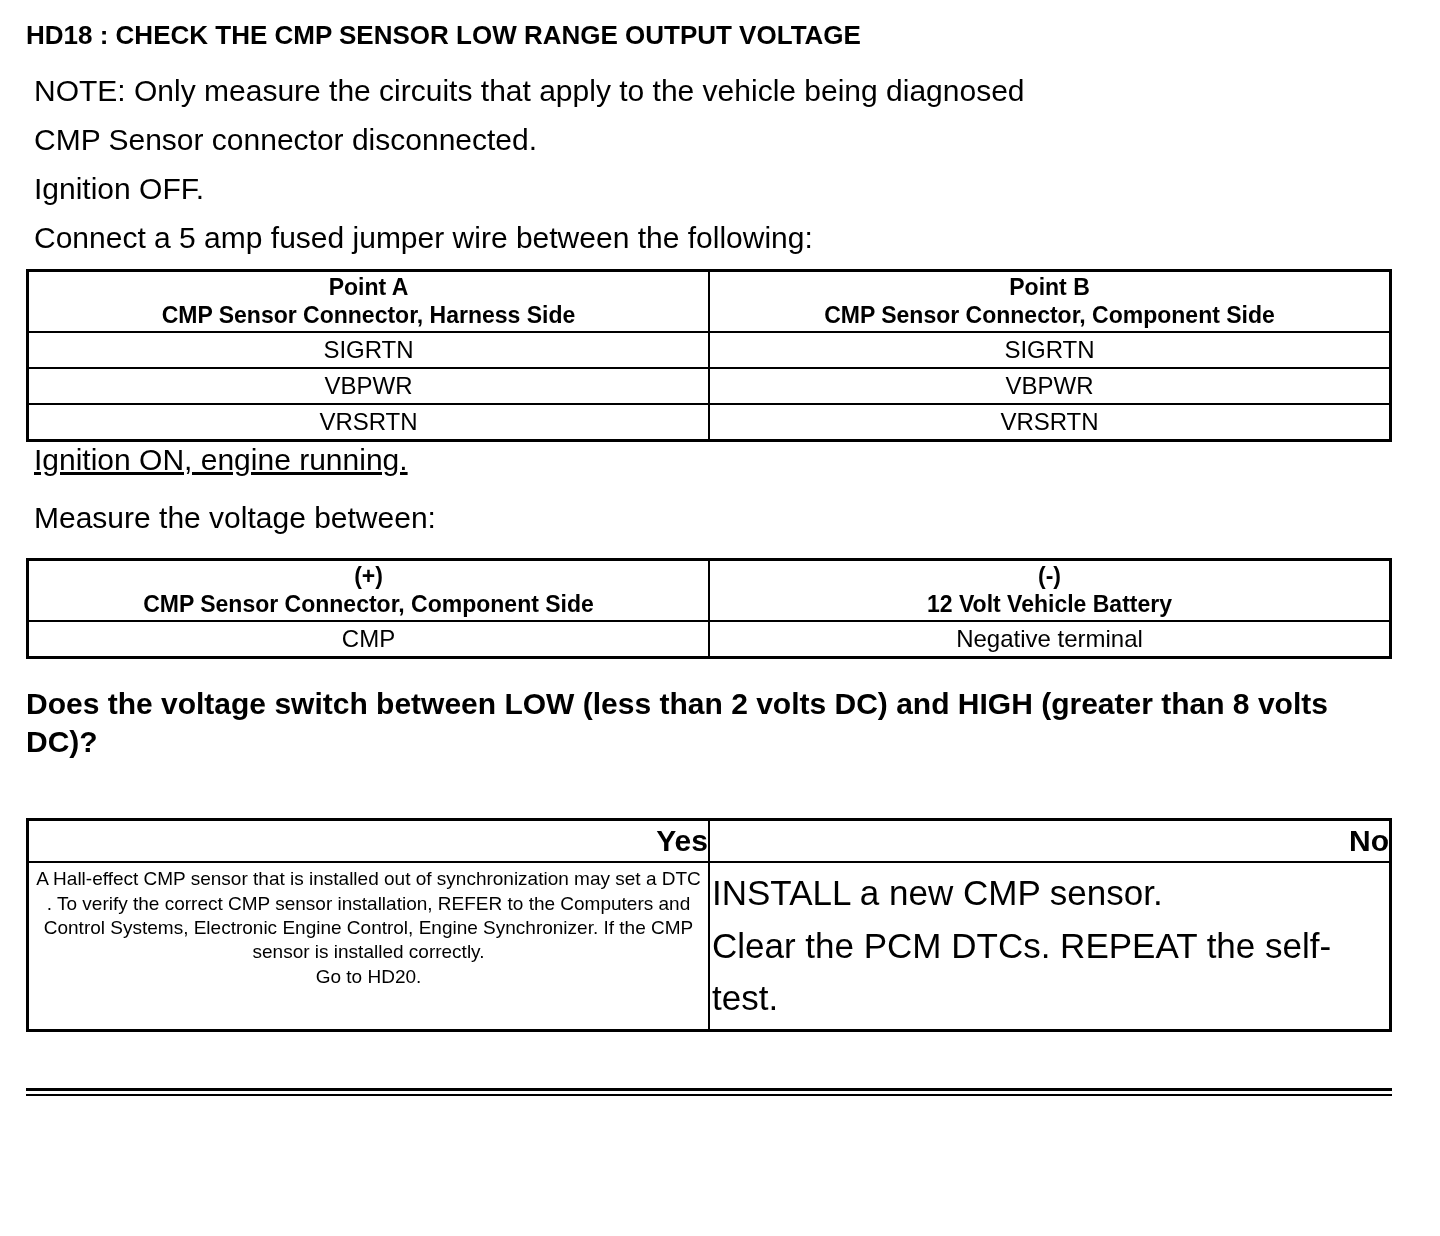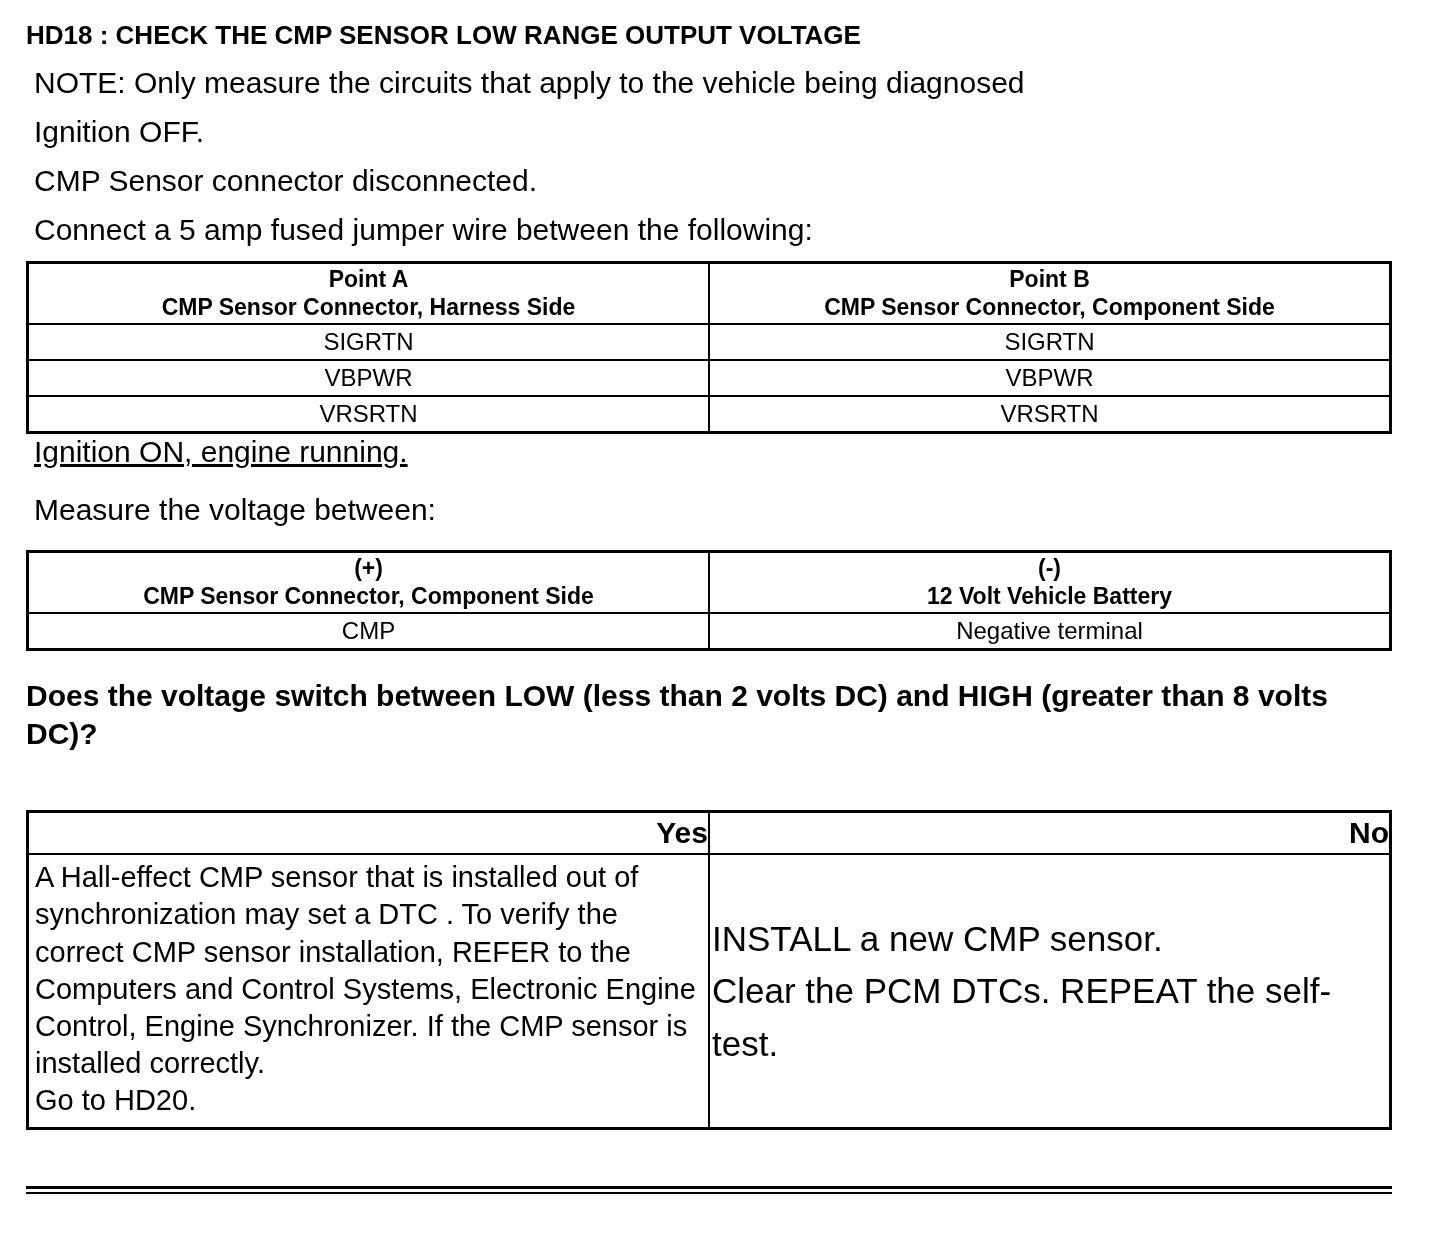--- a/index.html
+++ b/index.html
@@ -9,21 +9,21 @@
     height: 1236px;
     color: #000;
     font-family: "Liberation Sans", sans-serif;
     overflow: hidden;
   }
   .page { padding: 16px 48px 0 26px; }
 
   .doc-title {
     font-size: 26px;
     font-weight: bold;
-    margin: 4px 0 14px 0;
+    margin: 4px 0 22px 0;
   }
 
   p.body-line {
     font-size: 30px;
     line-height: 1.2;
     margin: 0 0 13px 8px;
   }
   p.spaced { margin-bottom: 22px; }
 
   table.tbl {
@@ -70,21 +70,22 @@
     width: 50%;
   }
   td.result-hdr {
     text-align: right;
     font-size: 30px;
     font-weight: bold;
     padding: 3px 0;
   }
   td.yes-cell {
     vertical-align: top;
-    font-size: 29px;
+    text-align: center;
+    font-size: 19px;
     line-height: 1.28;
     padding: 4px 6px 8px 6px;
   }
   td.no-cell {
     vertical-align: middle;
     text-align: left;
     font-size: 35px;
     line-height: 1.5;
     padding: 4px 2px;
   }
@@ -97,22 +98,22 @@
   }
 </style>
 </head>
 <body>
 
 <div class="page">
 
   <div class="doc-title">HD18 : CHECK THE CMP SENSOR LOW RANGE OUTPUT VOLTAGE</div>
 
   <p class="body-line">NOTE: Only measure the circuits that apply to the vehicle being diagnosed</p>
+  <p class="body-line">CMP Sensor connector disconnected.</p>
   <p class="body-line">Ignition OFF.</p>
-  <p class="body-line">CMP Sensor connector disconnected.</p>
   <p class="body-line">Connect a 5 amp fused jumper wire between the following:</p>
 
   <table class="tbl">
     <tbody>
         <tr>
       <td class="hdr">
         <div class="hdr-line">Point A</div>
         <div class="hdr-line">CMP Sensor Connector, Harness Side</div>
       </td>
       <td class="hdr">

